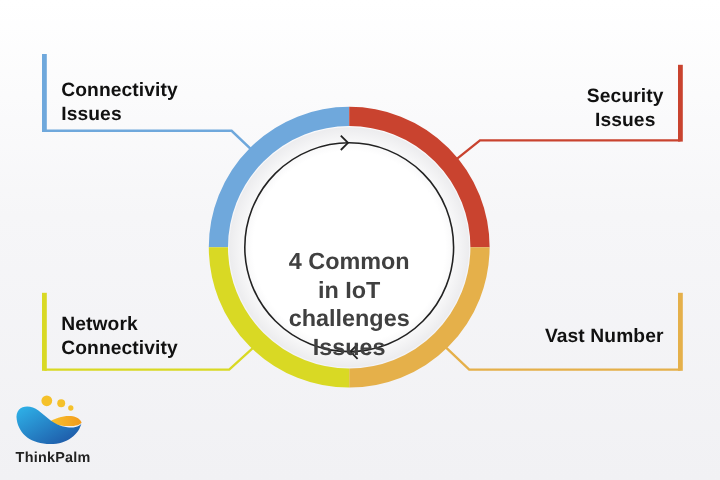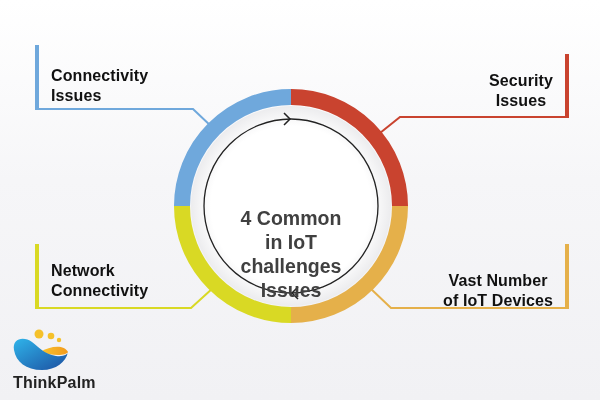--- a/index.html
+++ b/index.html
@@ -15,21 +15,21 @@
   }
   .label.left { text-align: left; }
   .label.right { text-align: center; }
   .label span { display: block; }
   .center-text {
     position: absolute; left: 221px; top: 158px; width: 140px;
     text-align: center; font-weight: bold; font-size: 19.5px; line-height: 24px; color: #404040; margin-top: 48px;
   }
   .center-text span { display: block; }
   .logo-text {
-    position: absolute; left: 13px; top: 374px; font-size: 16px; font-weight: bold;
+    position: absolute; left: 13px; top: 374px; font-size: 12px; font-weight: bold;
     color: #222222; letter-spacing: 0.2px;
   }
 </style>
 </head>
 <body>
 
 <svg class="diagram" width="600" height="400" viewBox="0 0 600 400">
 
   <g fill="none" stroke="#6fa8dc">
     <rect x="35" y="45" width="4" height="65" fill="#6fa8dc" stroke="none"></rect>
@@ -96,21 +96,20 @@
   <span>Issues</span>
 </div>
 
 <div class="label left" style="left:51px; top:261px;">
   <span>Network</span>
   <span>Connectivity</span>
 </div>
 
 <div class="label right" style="right:47px; top:271px;">
   <span>Vast Number</span>
-  <span>of IoT Devices</span>
 </div>
 
 <div class="center-text">
   <span>4 Common</span>
   <span>in IoT</span>
   <span>challenges</span>
   <span>Issues</span>
 </div>
 
 <div class="logo-text">ThinkPalm</div>

